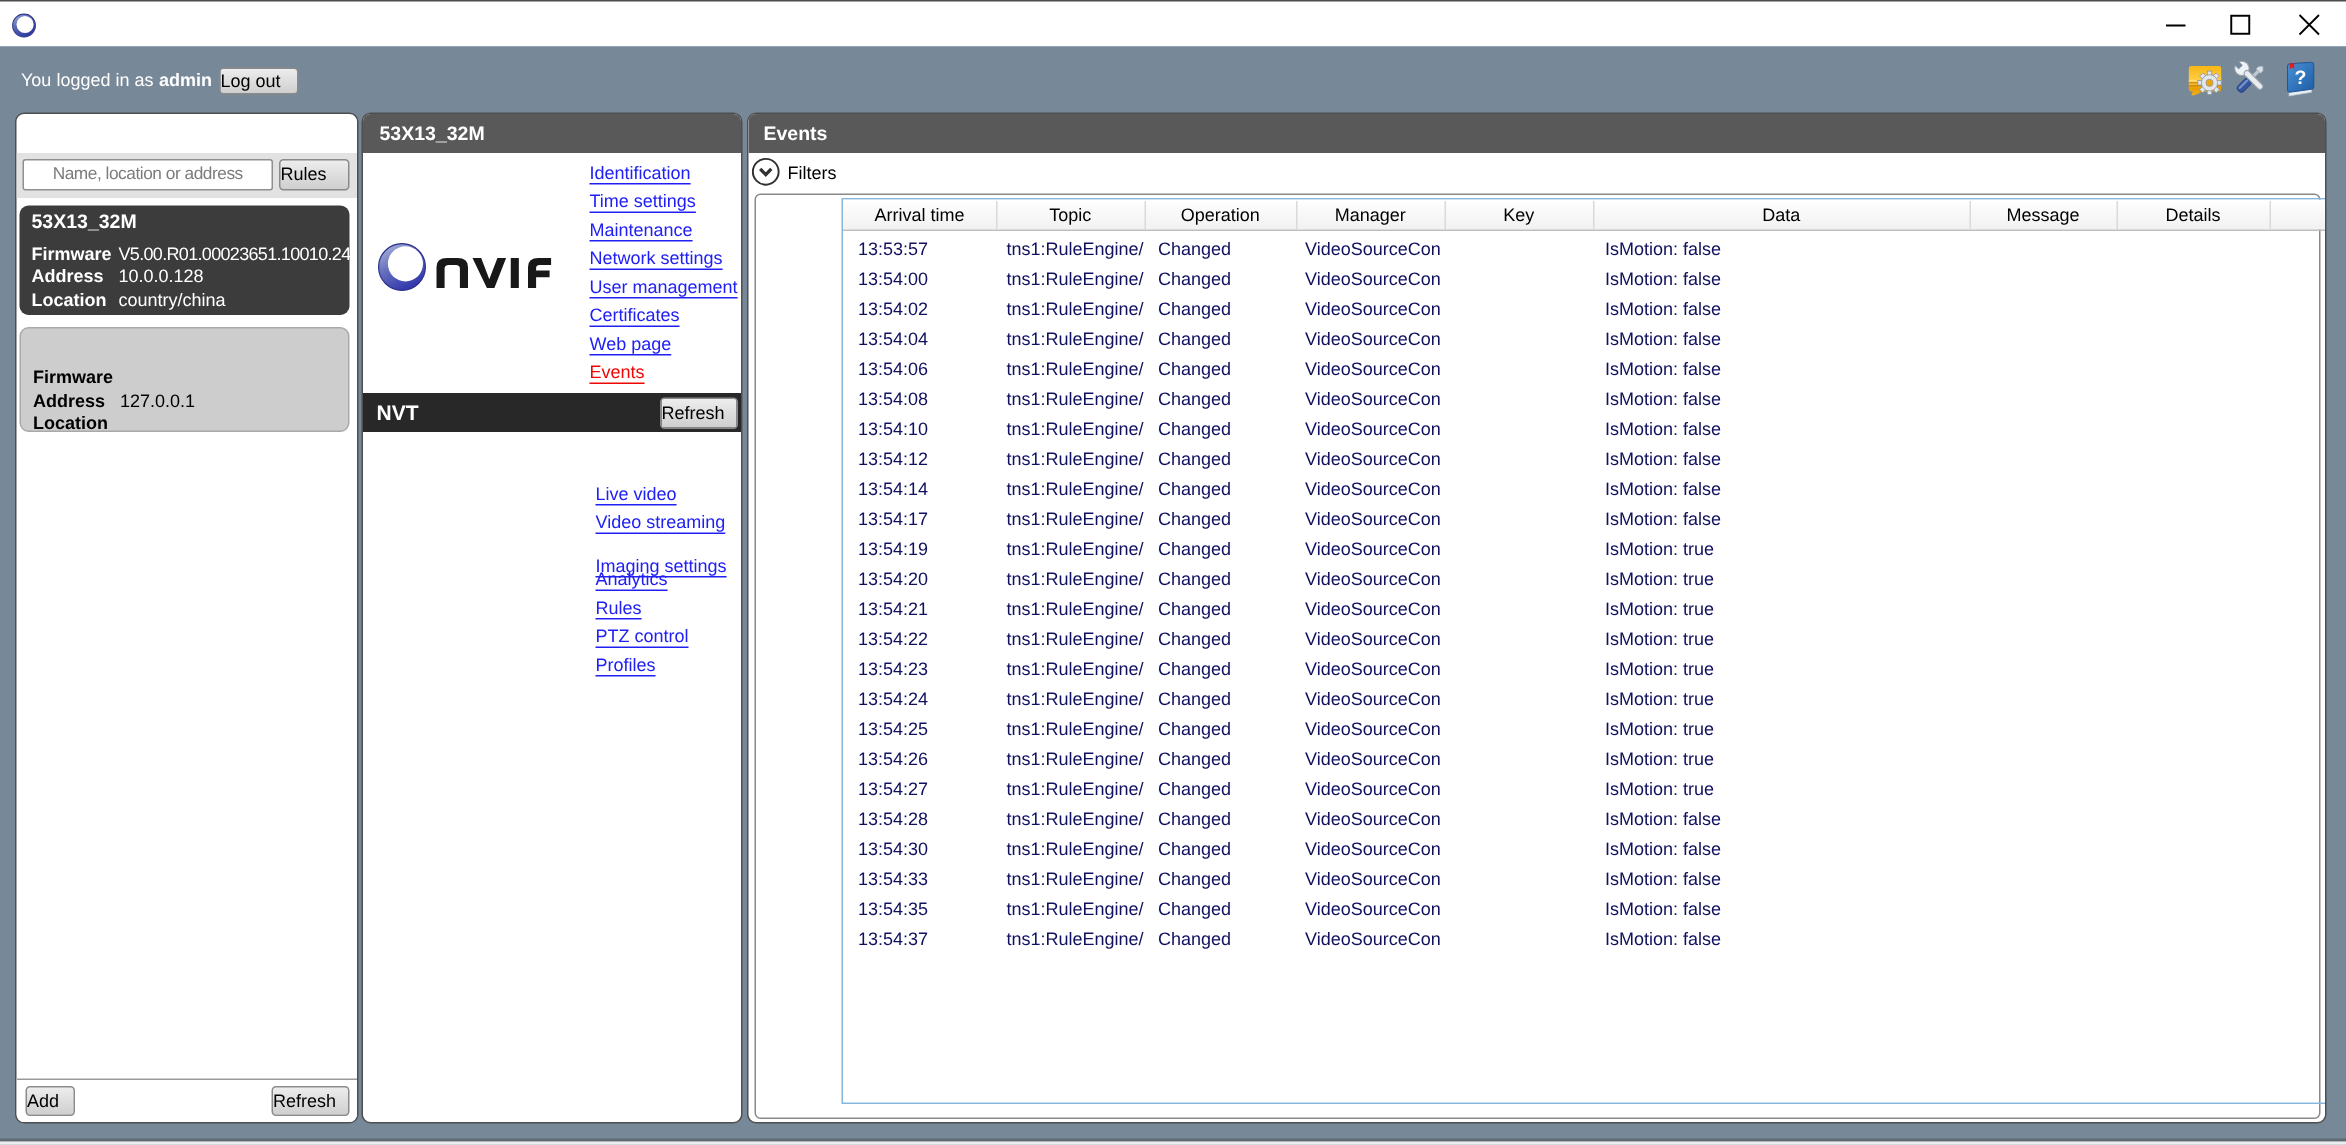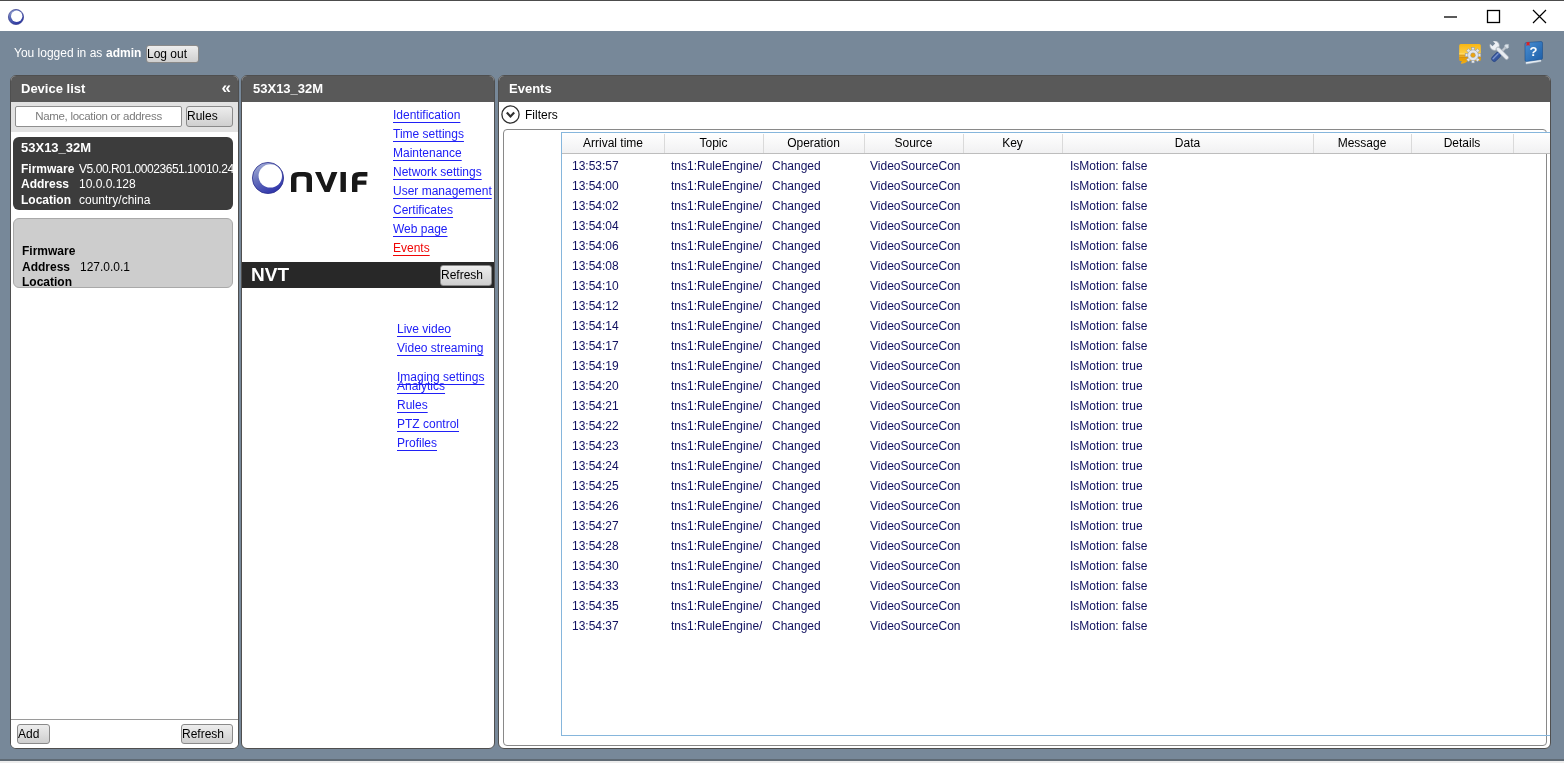--- a/index.html
+++ b/index.html
@@ -26,21 +26,21 @@
 .ditem { position:absolute; left:2px; width:220px; border-radius:6px; }
 .ditem .t { position:absolute; left:8px; top:3px; height:16px; line-height:16px; font-weight:bold; font-size:13px; }
 .ditem .lb { position:absolute; left:8px; height:15px; line-height:15px; font-weight:bold; }
 .ditem .vl { position:absolute; left:66px; height:15px; line-height:15px; }
 #lbottom { position:absolute; left:0; bottom:0; width:100%; height:29px; border-top:1px solid #9a9a9a; background:#fff; }
 
 
 #mpanel { left:241px; width:254px; }
 .lnk { position:absolute; height:16px; line-height:16px; color:#2020f6; text-decoration:underline; text-underline-offset:3px; white-space:nowrap; }
 .lnk.red { color:#f00505; }
-#nvtbar { position:absolute; left:0; top:186px; width:100%; height:26px; background:#282828; color:#fff; font-weight:bold; font-size:19px; line-height:26px; }
+#nvtbar { position:absolute; left:0; top:186px; width:100%; height:26px; background:#282828; color:#fff; font-weight:bold; font-size:14px; line-height:26px; }
 #profitem { position:absolute; left:5px; top:216px; width:244px; height:25px; background:#cfcfcf; border:1px solid #8f8f8f; border-radius:8px; font-weight:bold; font-size:11px; line-height:23px; }
 
 
 #rpanel { left:498px; width:1053px; }
 #filters-ic { position:absolute; }
 #tframe { position:absolute; left:4px; top:53px; width:1044px; height:617px; border:1px solid #898989; border-radius:4px; }
 #tbl { position:absolute; left:18px; top:2px; width:1168px; height:604px; border:1px solid #86b6dc; overflow:hidden;margin-left:39px; }
 #thead { position:absolute; left:0; top:0; width:100%; height:21px; background:linear-gradient(#ffffff,#f1f1f2); border-bottom:1px solid #bdbdbd; }
 #thead span { position:absolute; top:0; height:21px; line-height:21px; text-align:center; }
 .csep { position:absolute; top:1px; height:19px; width:1px; background:#dadada; }
@@ -134,23 +134,20 @@
       </defs>
     <path d="M4 20 l15-2.5 v3 l-15 2.5 z" fill="#e8eef4" stroke="#b8c4d0" stroke-width="0.5"></path>
     <path d="M3 3 q0-1.5 1.5-1.5 l14.5-1 q1.5 0 1.5 1.5 v15 q0 1.5-1.5 1.5 l-14.5 2 q-1.5 0-1.5-1.5 z" fill="url(#bkg)"></path>
     <path d="M3 3 q0-1.5 1.5-1.5 l14.5-1 q1.5 0 1.5 1.5 v15 q0 1.5-1.5 1.5 l-14.5 2 q-1.5 0-1.5-1.5 z" fill="none" stroke="#1b4f8c" stroke-width="0.6"></path>
     <path d="M4.5 1.3 l3 -0.2 v4 l-1.5-1.2 -1.5 1.4 z" fill="#e02020"></path>
     <text x="11.6" y="14.8" font-size="13" font-weight="bold" fill="#fff" text-anchor="middle" font-family="Liberation Sans,sans-serif">?</text>
   </svg>
 </div>
 
 <div class="panel" id="lpanel">
-  <div class="phead"><span style="padding-left:10px">Device list</span>
-    <span style="position:absolute;right:7px;top:-1px;font-size:17px;font-weight:bold">«</span>
-  </div>
   <div id="searchstrip">
     <div id="searchbox">Name, location or address</div>
     <div class="btn" style="left:175px;top:4px;width:47px;height:21px;line-height:19px">Rules</div>
   </div>
   <div class="ditem" style="top:61px;height:73px;background:#3c3c3c;color:#fff">
     <div class="t">53X13_32M</div>
     <div class="lb" style="top:25px">Firmware</div>
       <div class="vl" style="top:25px;letter-spacing:-0.45px">V5.00.R01.00023651.10010.24</div>
     <div class="lb" style="top:40px">Address</div>
       <div class="vl" style="top:40px">10.0.0.128</div>
@@ -219,21 +216,21 @@
     <path d="M5.8 7.6 l3.7 3.8 3.7-3.8" fill="none" stroke="#303030" stroke-width="2.2"></path>
   </svg>
   <div class="abs" style="left:26px;top:31px;height:16px;line-height:16px">Filters</div>
 
   <div id="tframe">
     <div id="tbl">
       <div id="thead">
         <span style="left:0;width:102px">Arrival time</span>
         <span style="left:102px;width:99px">Topic</span>
         <span style="left:201px;width:101px">Operation</span>
-        <span style="left:302px;width:99px">Source</span>
+        <span style="left:302px;width:99px">Manager</span>
         <span style="left:401px;width:99px">Key</span>
         <span style="left:500px;width:251px">Data</span>
         <span style="left:751px;width:98px">Message</span>
         <span style="left:849px;width:102px">Details</span>
         <div class="csep" style="left:102px"></div>
         <div class="csep" style="left:201px"></div>
         <div class="csep" style="left:302px"></div>
         <div class="csep" style="left:401px"></div>
         <div class="csep" style="left:500px"></div>
         <div class="csep" style="left:751px"></div>

